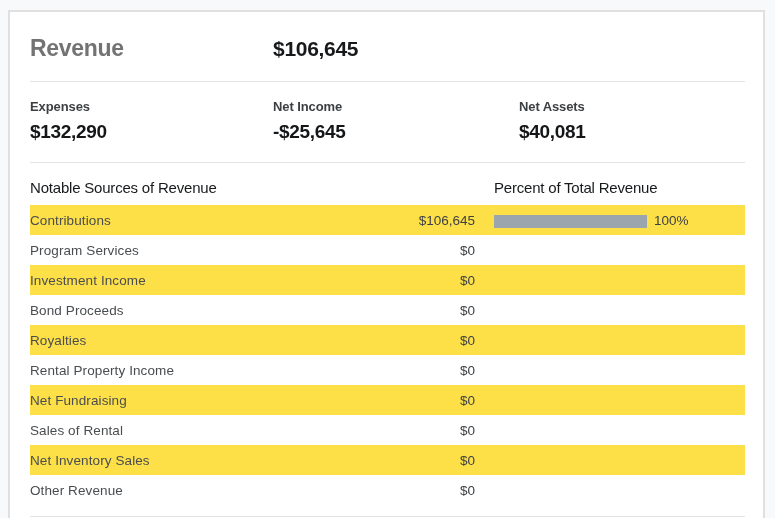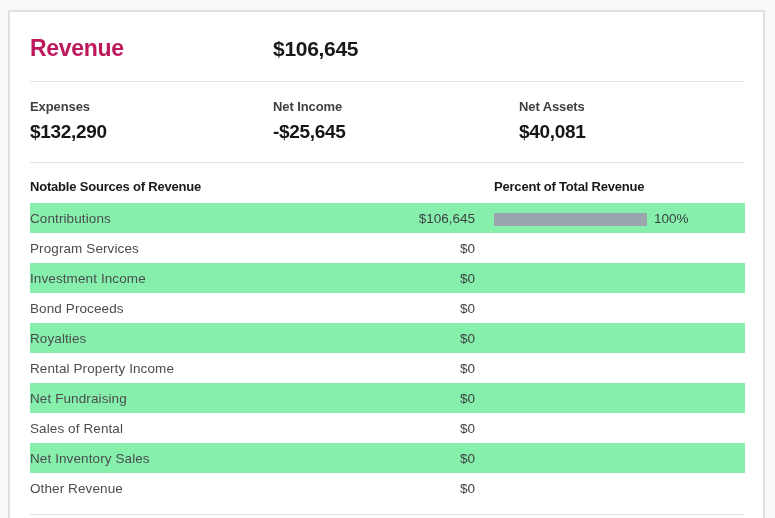--- a/index.html
+++ b/index.html
@@ -20,21 +20,21 @@
   
   .hdr {
     display: grid;
     grid-template-columns: 243px 1fr;
     align-items: baseline;
     padding: 23px 0 19px 0;
     border-bottom: 1px solid #e4e4e4;
   }
   .hdr-title {
     font-size: 23px; font-weight: 800; letter-spacing: -0.3px;
-    color: #be185d;
+    color: #737373;
   }
   .hdr-value {
     font-size: 21px; font-weight: 800; letter-spacing: -0.3px;
     color: #17191b;
   }
   
   .stats {
     display: grid;
     grid-template-columns: 243px 246px 1fr;
     padding: 17px 0 19px 0;
@@ -48,31 +48,31 @@
     font-size: 19px; font-weight: 700; color: #141618;
     letter-spacing: -0.3px;
   }
   
   .thead {
     display: grid;
     grid-template-columns: 445px 1fr;
     padding: 16px 0 9px 0;
   }
   .thead-cell {
-    font-size: 13px; font-weight: 700; color: #17191b;
+    font-size: 15px; font-weight: 400; color: #17191b;
     letter-spacing: -0.2px;
   }
   .thead-cell.right { padding-left: 19px; }
   .trow {
     display: grid;
     grid-template-columns: 285px 160px 1fr;
     align-items: center;
     height: 30px;
   }
-  .trow.alt { background: #86efac; }
+  .trow.alt { background: #fde047; }
   .tlabel {
     padding-left: 0;
     font-size: 13.5px; color: #4a4d50; letter-spacing: 0.1px;
   }
   .tvalue {
     font-size: 13.5px; color: #3e4144;
     text-align: right;
   }
   .tpercent {
     padding-left: 19px;

